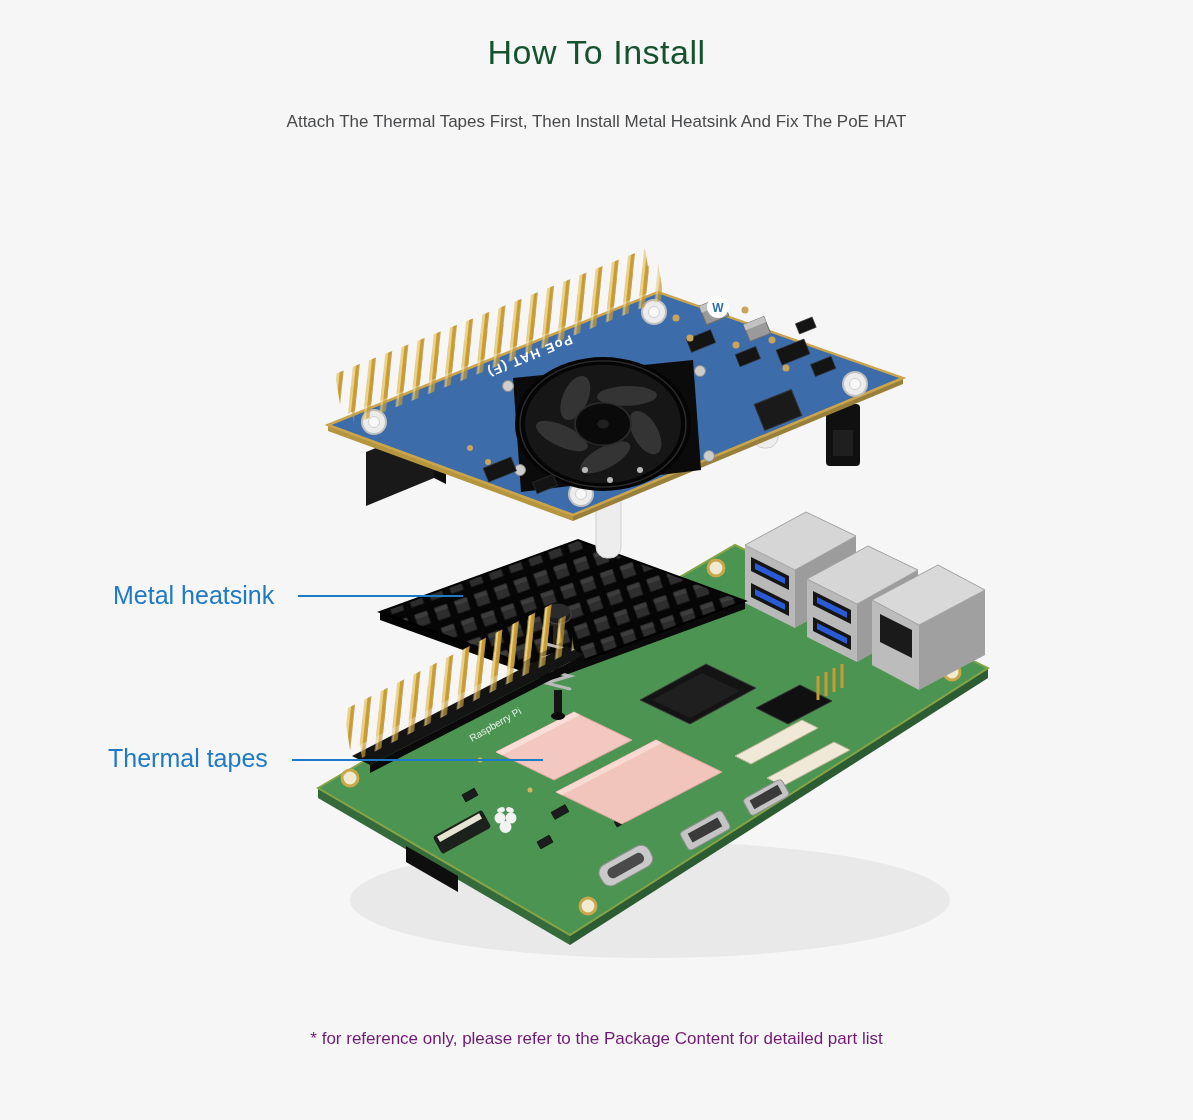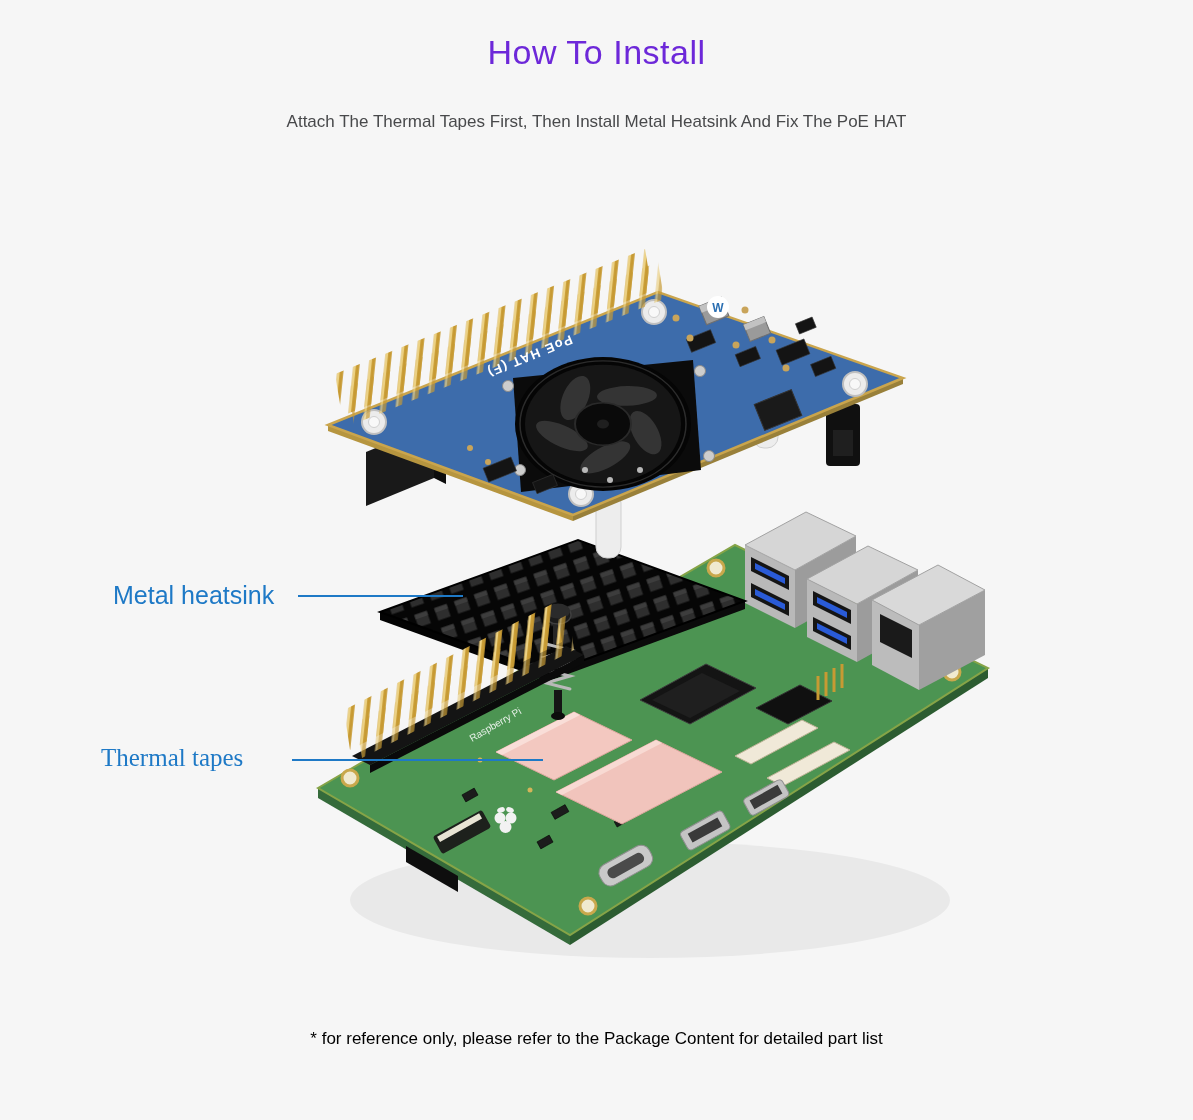--- a/index.html
+++ b/index.html
@@ -1,27 +1,27 @@
 <!DOCTYPE html>
 <html><head>
 <meta charset="utf-8">
 <style>
   * { margin:0; padding:0; box-sizing:border-box; }
   html,body { background:#f6f6f6; }
   body { font-family:"Liberation Sans", sans-serif; }
   .page { position:relative; width:1193px; height:1120px; margin:0 auto; background:#f6f6f6; overflow:hidden; }
   .title { position:absolute; top:33px; left:0; width:100%; text-align:center;
-           font-size:34px; font-weight:400; color:#6d28d9; letter-spacing:0.5px; }
+           font-size:34px; font-weight:400; color:#14532d; letter-spacing:0.5px; }
   .subtitle { position:absolute; top:112px; left:0; width:100%; text-align:center;
               font-size:17px; font-weight:400; color:#48494b; }
   .part-label { position:absolute; font-size:25px; color:#1e79c6; white-space:nowrap; }
   .label-heatsink { left:113px; top:581px; }
-  .label-tapes { left:101px; top:744px;font-family:Liberation Serif, serif; }
+  .label-tapes { left:108px; top:744px; }
   .footnote { position:absolute; top:1029px; left:0; width:100%; text-align:center;
-              font-size:17px; color:#000000; }
+              font-size:17px; color:#701a75; }
   svg.illustration { position:absolute; left:0; top:0; display:block; }
 </style>
 </head>
 <body>
 
 <div class="page">
 
   <h1 class="title">How To Install</h1>
   <div class="subtitle">Attach The Thermal Tapes First, Then Install Metal Heatsink And Fix The PoE HAT</div>
 

